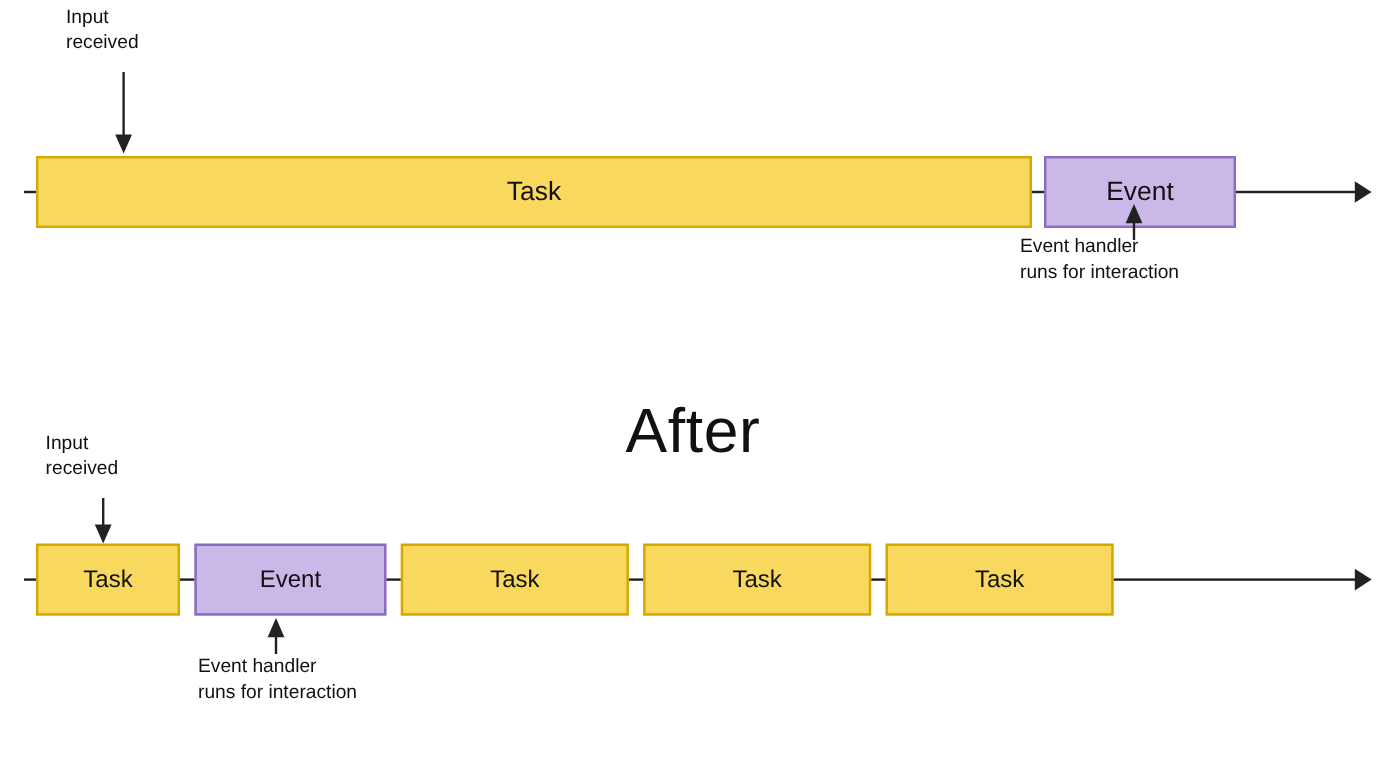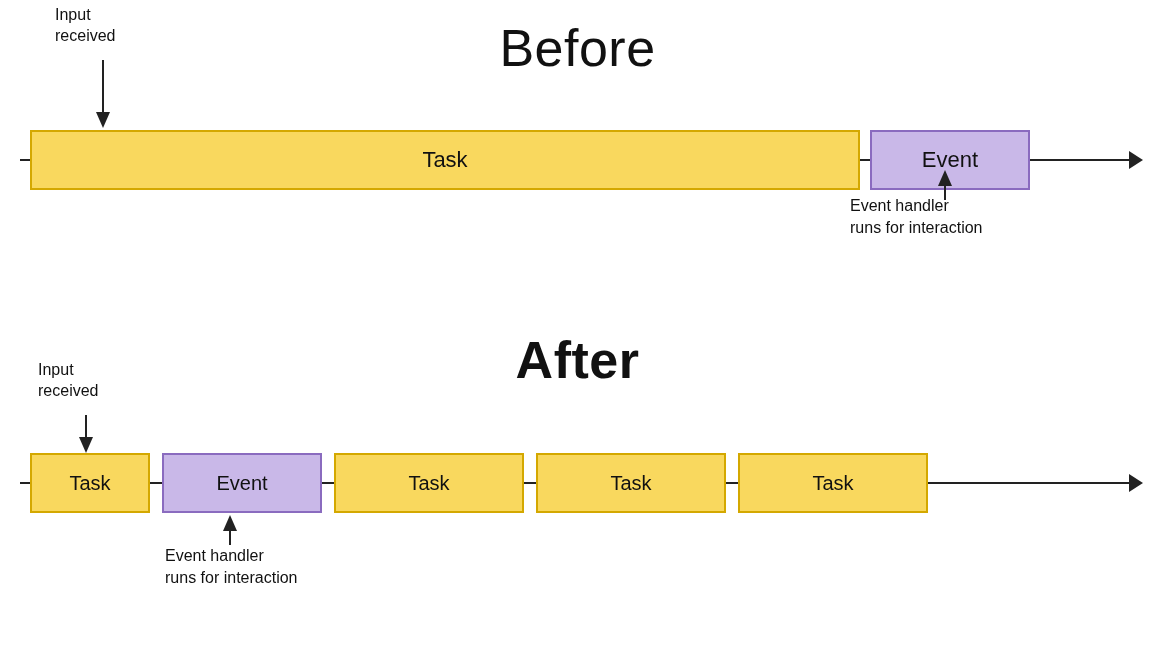--- a/index.html
+++ b/index.html
@@ -119,21 +119,21 @@
       left: 935px;
     }
 
     
     .after-title {
       position: absolute;
       top: 330px;
       left: 50%;
       transform: translateX(-50%);
       font-size: 52px;
-      font-weight: 700;
+      font-weight: 400;
       color: #111;
       letter-spacing: 0.5px;
     }
 
     
     .after-line {
       position: absolute;
       top: 482px;
       left: 20px;
       right: 20px;
@@ -267,21 +267,20 @@
     }
 
     
     svg.arrow { overflow: visible; }
   </style>
 </head>
 <body>
 
 <div class="diagram-container">
 
-  <div class="before-title">Before</div>
 
   <div class="before-input-label">Input<br>received</div>
 
   <div class="before-input-arrow">
     <svg class="arrow" width="20" height="68" viewBox="0 0 20 68">
       <line x1="10" y1="0" x2="10" y2="55" stroke="#222" stroke-width="2"></line>
       <polygon points="10,68 3,52 17,52" fill="#222"></polygon>
     </svg>
   </div>
 

